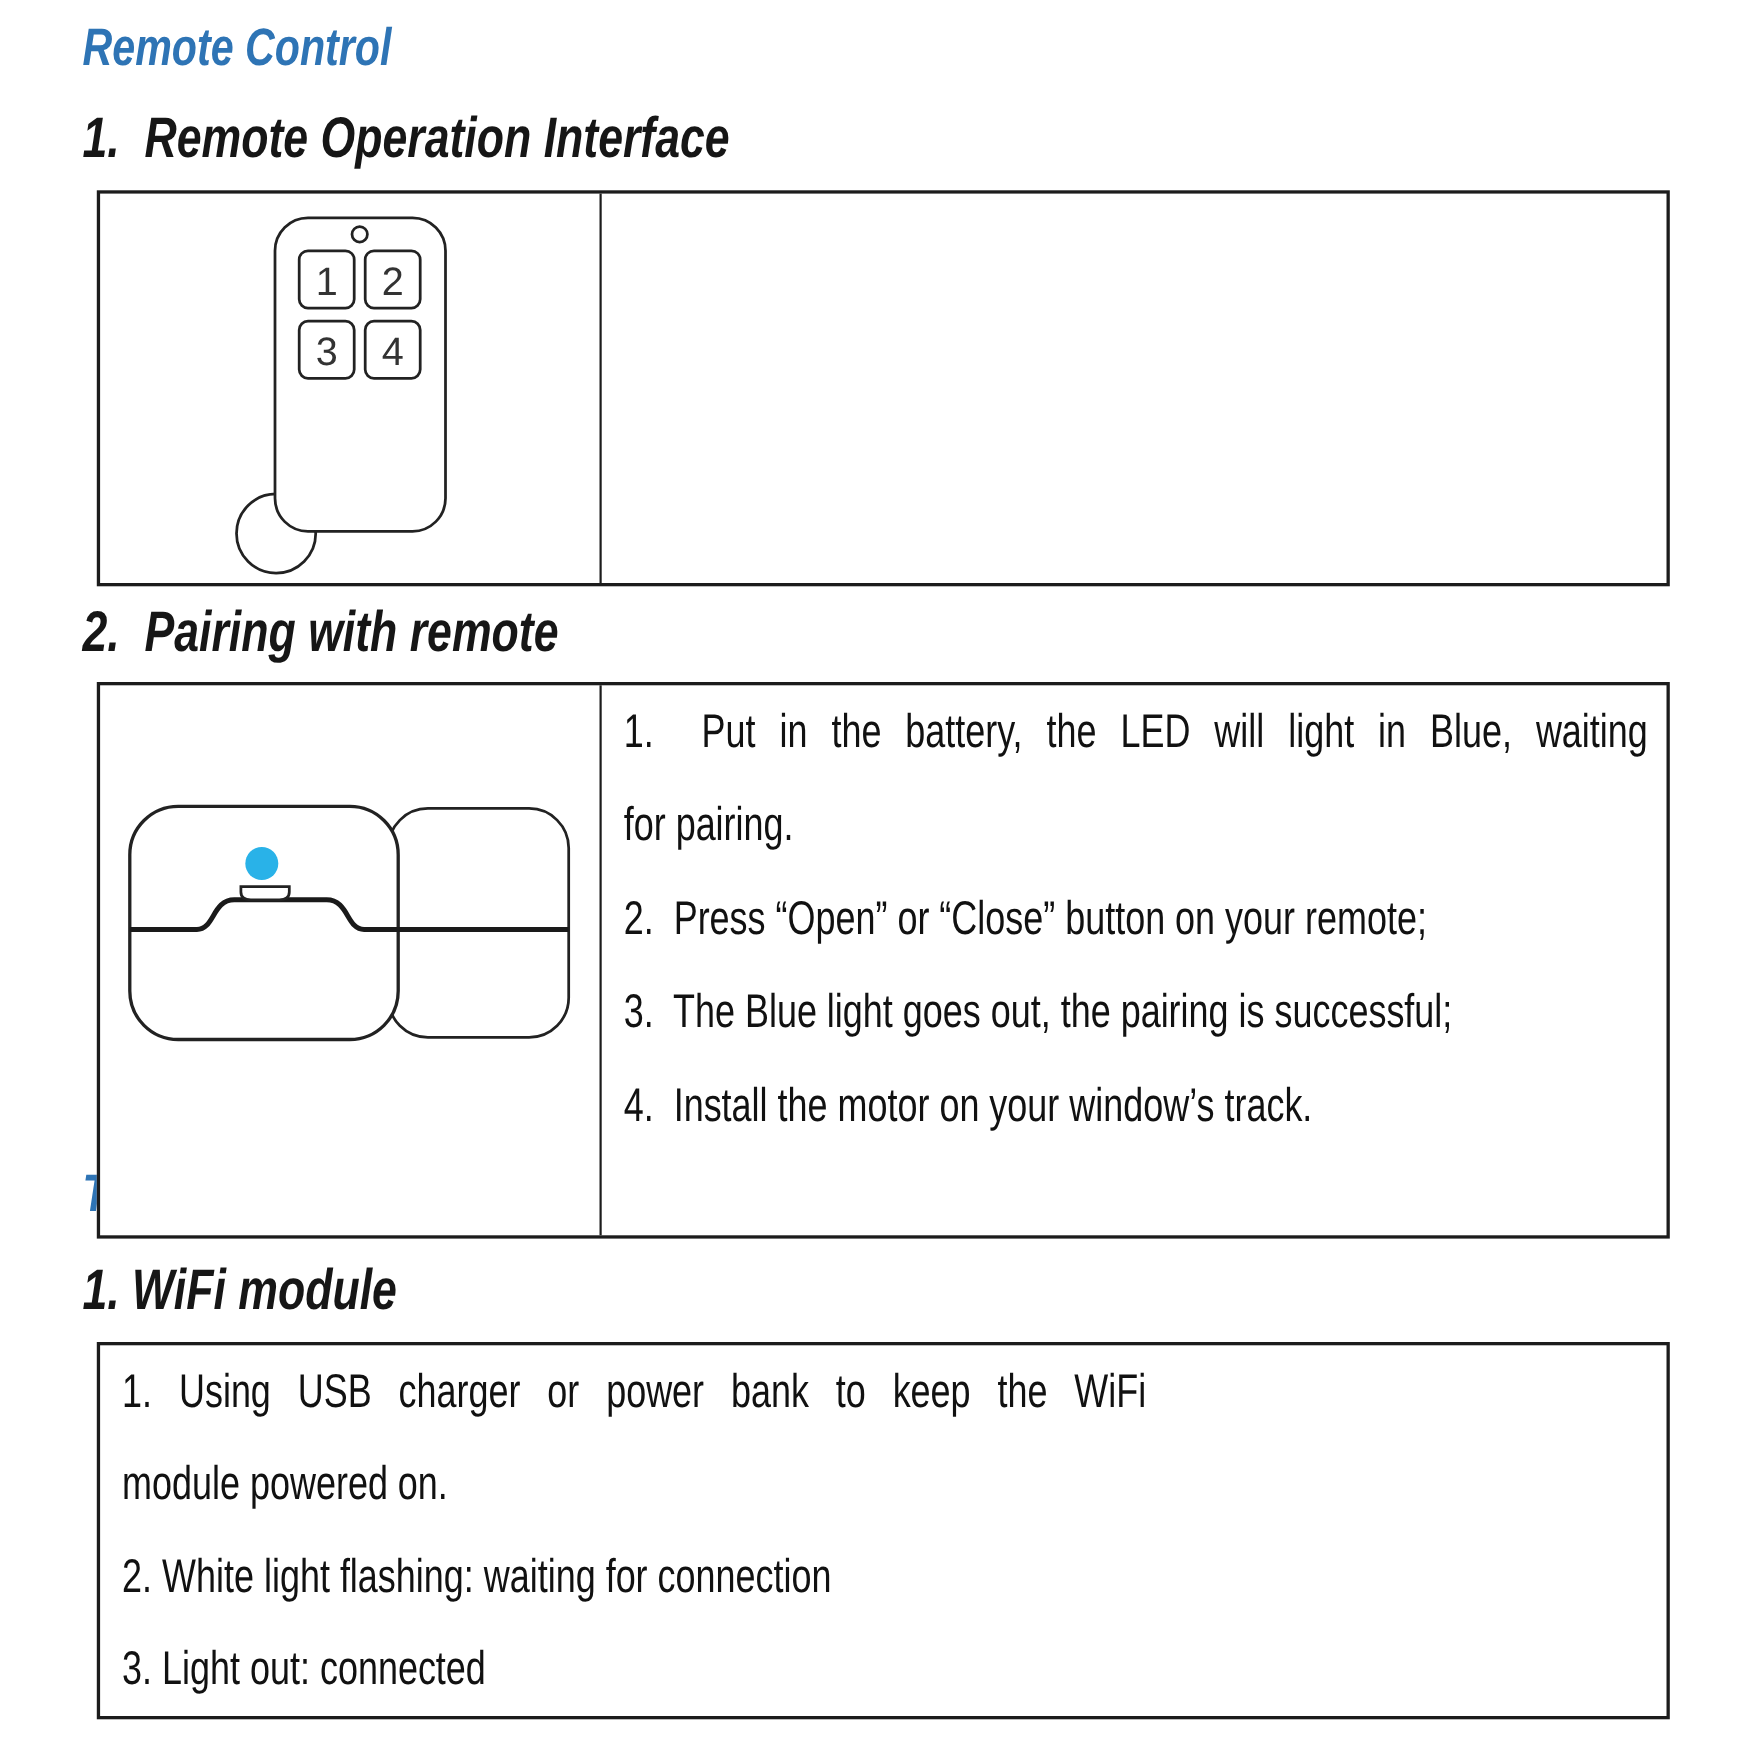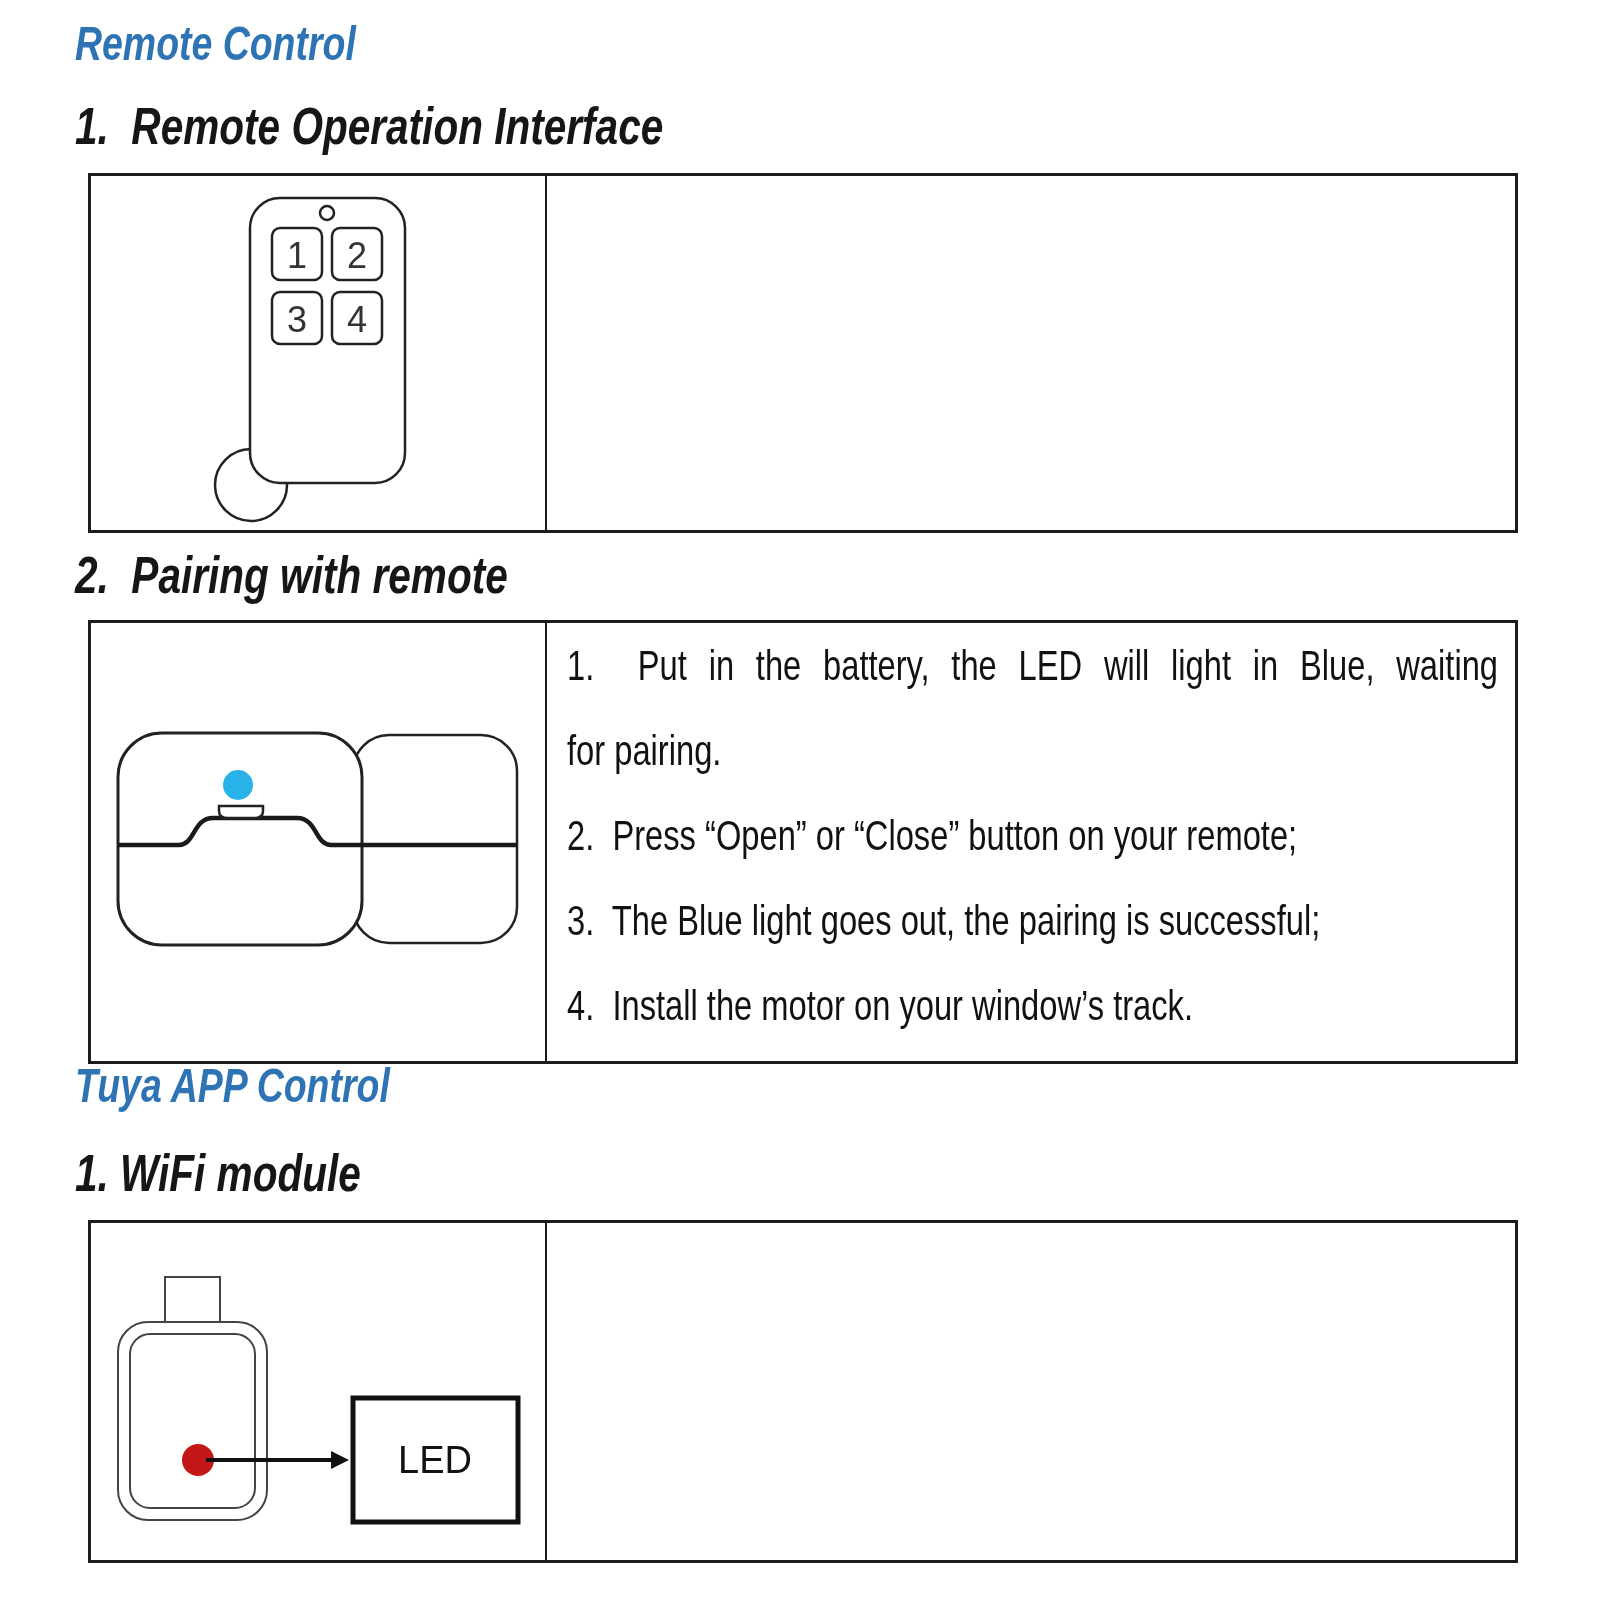--- a/index.html
+++ b/index.html
@@ -57,21 +57,21 @@
       <rect x="181" y="116" width="50" height="52" rx="8" fill="#fff" stroke="#222" stroke-width="2.5"></rect>
       <rect x="241" y="116" width="50" height="52" rx="8" fill="#fff" stroke="#222" stroke-width="2.5"></rect>
       <text x="206" y="92" font-size="36" fill="#333" text-anchor="middle">1</text>
       <text x="266" y="92" font-size="36" fill="#333" text-anchor="middle">2</text>
       <text x="206" y="156" font-size="36" fill="#333" text-anchor="middle">3</text>
       <text x="266" y="156" font-size="36" fill="#333" text-anchor="middle">4</text>
     </svg>
   </div>
 </div>
 
-<div class="tbl" style="top:620px;height:444px">
+<div class="tbl" style="top:620px;height:506px">
   <div class="cl">
     <svg width="454" height="420" viewBox="0 0 454 420">
       <rect x="262" y="112" width="164" height="208" rx="36" fill="#fff" stroke="#222" stroke-width="2.5"></rect>
       <rect x="27" y="110" width="244" height="212" rx="44" fill="#fff" stroke="#222" stroke-width="3"></rect>
       <path d="M27 222 L88 222 C104 222 102 195 122 195 L206 195 C226 195 224 222 240 222 L426 222" fill="none" stroke="#1a1a1a" stroke-width="4.5"></path>
       <path d="M128 183 L172 183 L172 188 Q172 195 163 195 L137 195 Q128 195 128 188 Z" fill="#fff" stroke="#222" stroke-width="2.5"></path>
       <circle cx="147" cy="162" r="15" fill="#29B2E8"></circle>
     </svg>
   </div>
   <div class="cr">
@@ -79,25 +79,21 @@
       <p class="just">1.&nbsp; Put in the battery, the LED will light in Blue, waiting</p>
       <p>for pairing.</p>
       <p>2.&nbsp; Press “Open” or “Close” button on your remote;</p>
       <p>3.&nbsp; The Blue light goes out, the pairing is successful;</p>
       <p>4.&nbsp; Install the motor on your window’s track.</p>
     </div>
   </div>
 </div>
 
 <div class="tbl" style="top:1220px;height:343px">
-  <div class="cl">
-    <svg width="454" height="337" viewBox="0 0 454 337">
-      <rect x="74" y="54" width="55" height="45" fill="#fff" stroke="#444" stroke-width="2"></rect>
-      <rect x="27" y="99" width="149" height="198" rx="30" fill="#fff" stroke="#444" stroke-width="2"></rect>
-      <rect x="39" y="111" width="125" height="174" rx="20" fill="#fff" stroke="#444" stroke-width="2"></rect>
-      <circle cx="107" cy="237" r="16" fill="#C31718"></circle>
-      <line x1="115" y1="237" x2="240" y2="237" stroke="#111" stroke-width="4"></line>
-      <polygon points="240,228 258,237 240,246" fill="#111"></polygon>
-      <rect x="262" y="175" width="165" height="124" fill="#fff" stroke="#111" stroke-width="5"></rect>
-      <text x="344" y="250" font-size="38" fill="#111" text-anchor="middle">LED</text>
-    </svg>
+  <div class="cr">
+    <div class="txt t3">
+      <p class="just">1. Using USB charger or power bank to keep the WiFi</p>
+      <p>module powered on.</p>
+      <p>2. White light flashing: waiting for connection</p>
+      <p>3. Light out: connected</p>
+    </div>
   </div>
 </div>
 
 </body></html>

